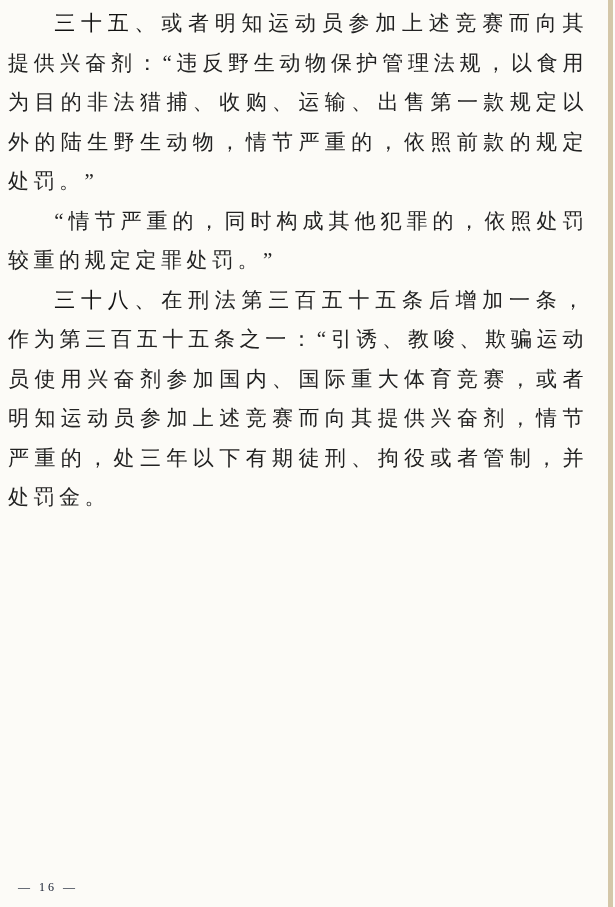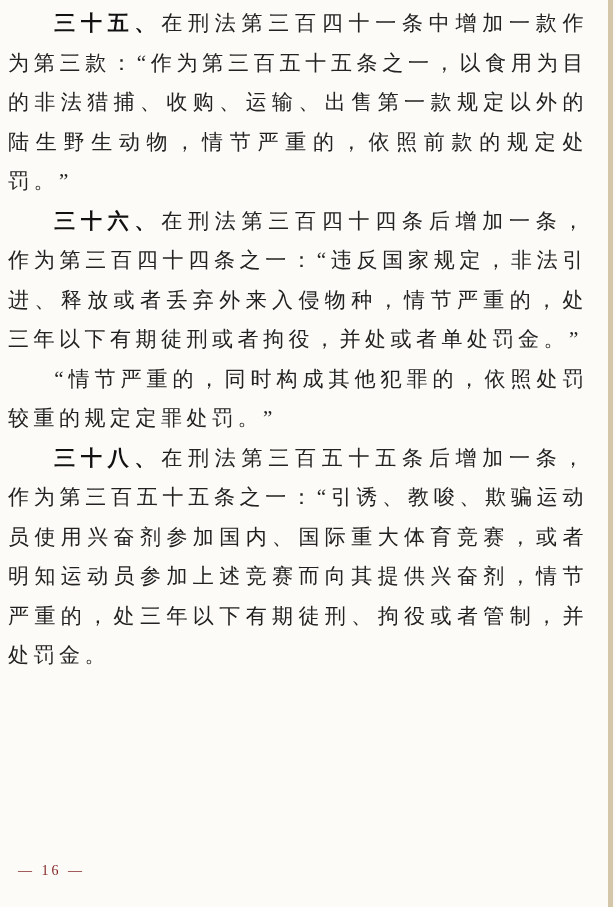--- a/index.html
+++ b/index.html
@@ -35,45 +35,44 @@
     margin: 0;
     font-size: 21px;
     line-height: 39.5px;
     letter-spacing: 4.5px;
     text-align: justify;
     text-justify: inter-character;
     text-indent: 2.2em;
     word-break: break-all;
   }
   p.para .sec {
-    font-weight: 700;
+    font-weight: 400;
     color: #111111;
     margin-top: 15px;
   }
   .footer {
     position: absolute;
     left: 18px;
-    bottom: 28px;
-    font-size: 14px;
+    bottom: 12px;
+    font-size: 12px;
     letter-spacing: 3px;
-    color: #7f1d1d;
+    color: #0f172a;
   }
 </style>
 </head>
 <body>
 
 <div class="page">
 
   <div class="edge-strip"></div>
 
   <div class="content">
 
-    <p class="para"><span class="sec">三十五、</span><span>在刑法第三百四十一条中增加一款作为第三款：“作为第三百五十五条之一，以食用为目的非法猎捕、收购、运输、出售第一款规定以外的陆生野生动物，情节严重的，依照前款的规定处罚。”</span></p>
+    <p class="para"><span class="sec">三十五、</span><span>或者明知运动员参加上述竞赛而向其提供兴奋剂：“违反野生动物保护管理法规，以食用为目的非法猎捕、收购、运输、出售第一款规定以外的陆生野生动物，情节严重的，依照前款的规定处罚。”</span></p>
 
-    <p class="para"><span class="sec">三十六、</span><span>在刑法第三百四十四条后增加一条，作为第三百四十四条之一：“违反国家规定，非法引进、释放或者丢弃外来入侵物种，情节严重的，处三年以下有期徒刑或者拘役，并处或者单处罚金。”</span></p>
 
 
     <p class="para"><span class="sec"></span><span>“情节严重的，同时构成其他犯罪的，依照处罚较重的规定定罪处罚。”</span></p>
 
     <p class="para"><span class="sec">三十八、</span><span>在刑法第三百五十五条后增加一条，作为第三百五十五条之一：“引诱、教唆、欺骗运动员使用兴奋剂参加国内、国际重大体育竞赛，或者明知运动员参加上述竞赛而向其提供兴奋剂，情节严重的，处三年以下有期徒刑、拘役或者管制，并处罚金。</span></p>
 
   </div>
 
   <div class="footer">— 16 —</div>
 

